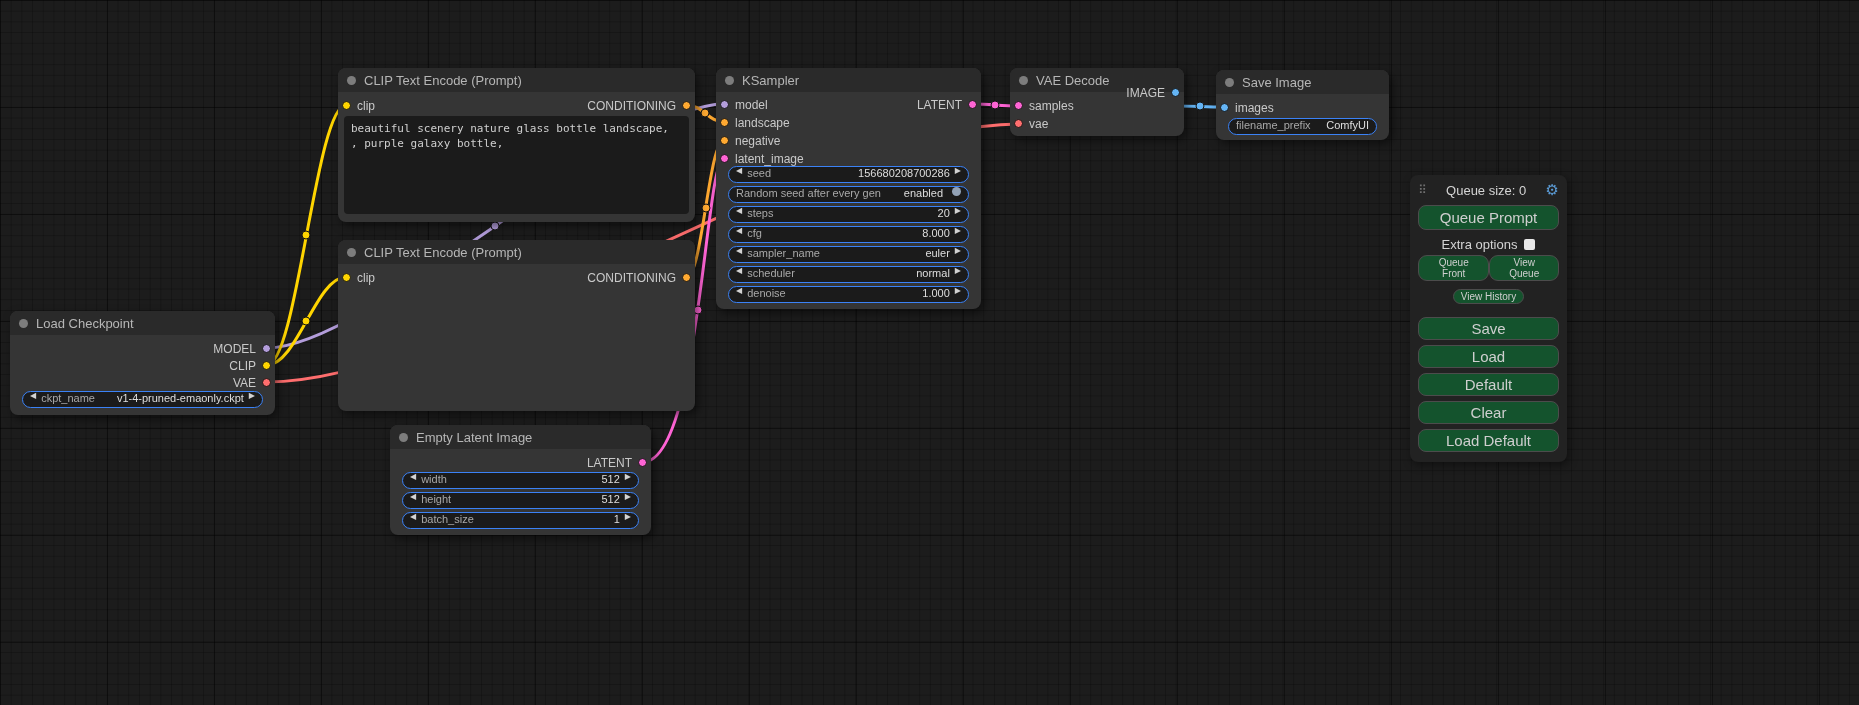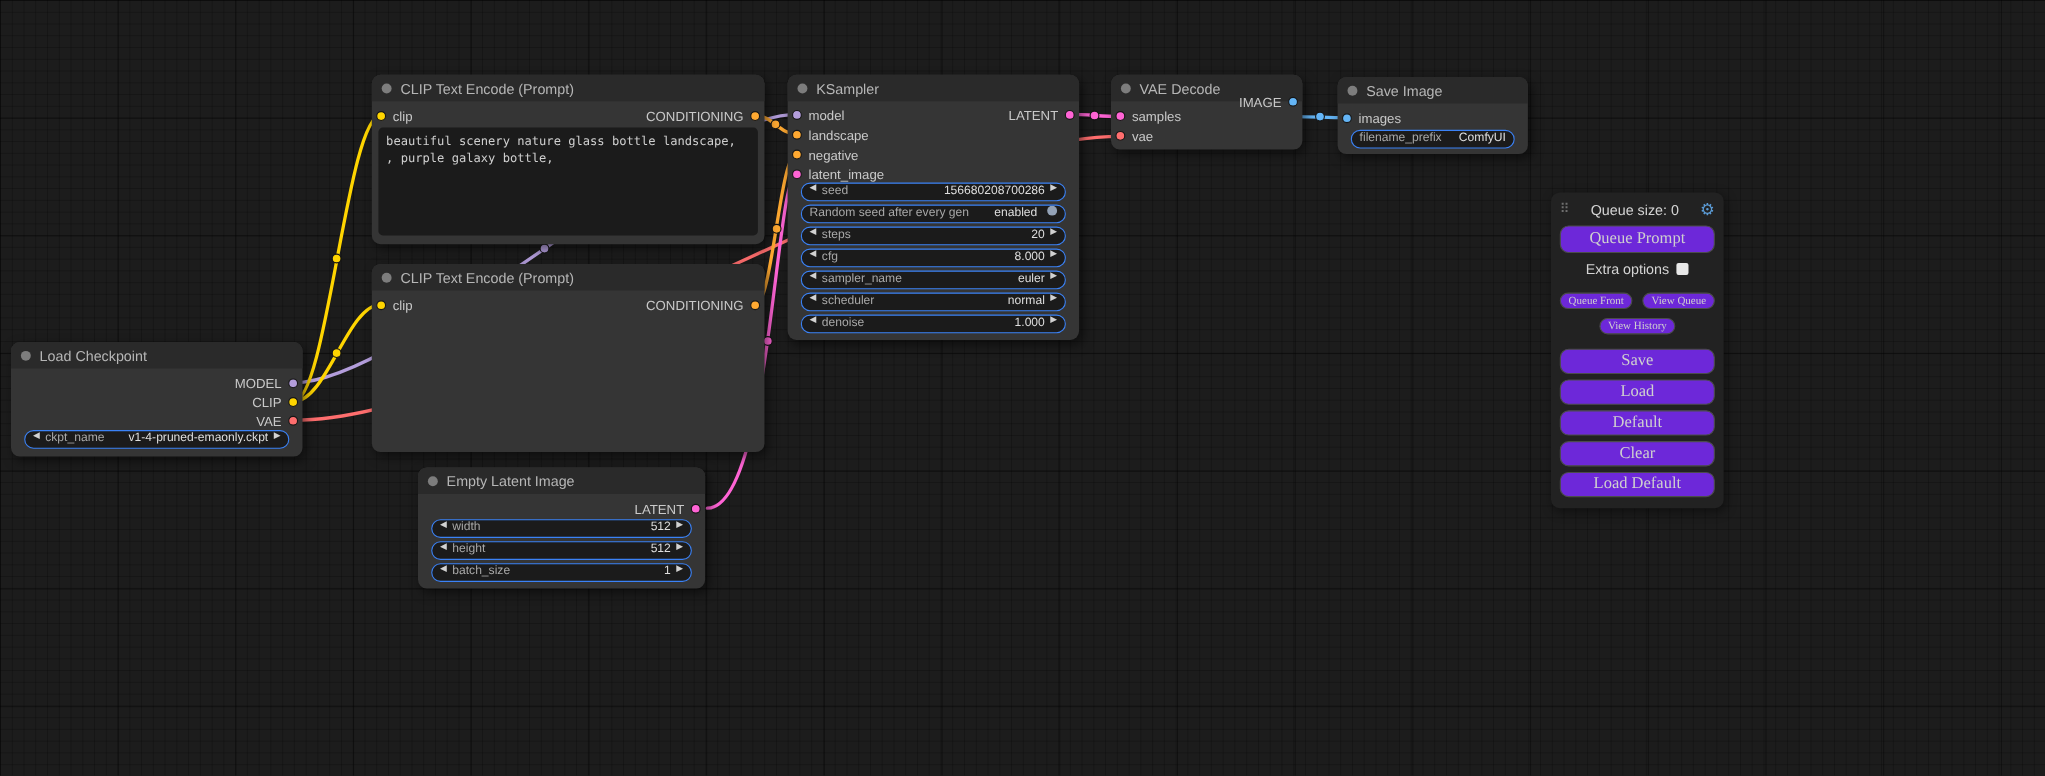--- a/index.html
+++ b/index.html
@@ -51,28 +51,28 @@
 
   .queue-panel{
     position:absolute;left:1410px;top:175px;width:157px;z-index:3;
     background:#222222;border-radius:8px;padding:6px 8px 10px;box-sizing:border-box;
     box-shadow:2px 3px 10px rgba(0,0,0,0.45);
   }
   .qp-header{display:flex;align-items:center;justify-content:space-between;color:#d4d4d4;font-size:13px;height:18px;}
   .drag-handle{color:#6f6f6f;font-size:12px;cursor:grab;}
   .gear-icon{color:#5b9bd5;font-size:15px;cursor:pointer;}
   .qp-btn{
-    display:block;width:100%;background:#6d28d9;border:1px solid #4c4c4c;border-radius:8px;
-    color:#cfcfcf;font-size:15px;font-family:Liberation Serif, serif;padding:2px 0;margin-top:5px;cursor:pointer;text-align:center;
+    display:block;width:100%;background:#14532d;border:1px solid #4c4c4c;border-radius:8px;
+    color:#cfcfcf;font-size:15px;font-family:Liberation Sans, sans-serif;padding:2px 0;margin-top:5px;cursor:pointer;text-align:center;
   }
   .qp-btn.primary{padding:3px 0;margin-top:6px;}
   .qp-btn.small{font-size:10px;border-radius:9px;padding:1px 7px;width:auto;display:inline-block;margin-top:0;}
   .extra-row{display:flex;justify-content:center;align-items:center;gap:7px;color:#d4d4d4;font-size:13px;margin-top:7px;}
   .checkbox{width:11px;height:11px;background:#e8e8e8;border-radius:2px;display:inline-block;cursor:pointer;}
-  .small-row{display:flex;justify-content:space-between;margin-top:14px;}
+  .small-row{display:flex;justify-content:space-between;margin-top:3px;}
   .center-row{text-align:center;margin-top:5px;}
   .gap-top{margin-top:13px;}
 </style>
 </head>
 <body>
 
 <div class="canvas">
 
   <svg class="wires" width="1859" height="705">
     <path d="M267,348 C370,348 620,104 724,104" style="stroke: rgb(179, 157, 219);"></path>
@@ -145,21 +145,21 @@
     <div class="slot in" style="top:29px">
       <span class="port" style="background-color: rgb(255, 213, 0);"></span>
       <span>clip</span>
     </div>
     <div class="slot out" style="top:29px">
       <span class="port" style="background-color: rgb(255, 169, 49);"></span>
       <span>CONDITIONING</span>
     </div>
   </div>
 
-  <div class="node" style="left:380px;top:425px;width:261px;height:110px">
+  <div class="node" style="left:390px;top:425px;width:261px;height:110px">
     <div class="node-title">
       <span class="collapse-dot"></span>
       <span>Empty Latent Image</span>
     </div>
     <div class="slot out" style="top:29px">
       <span class="port" style="background-color: rgb(255, 100, 213);"></span>
       <span>LATENT</span>
     </div>
     <div class="widget" style="top:47px">
       <span class="w-arrow">◀</span>

